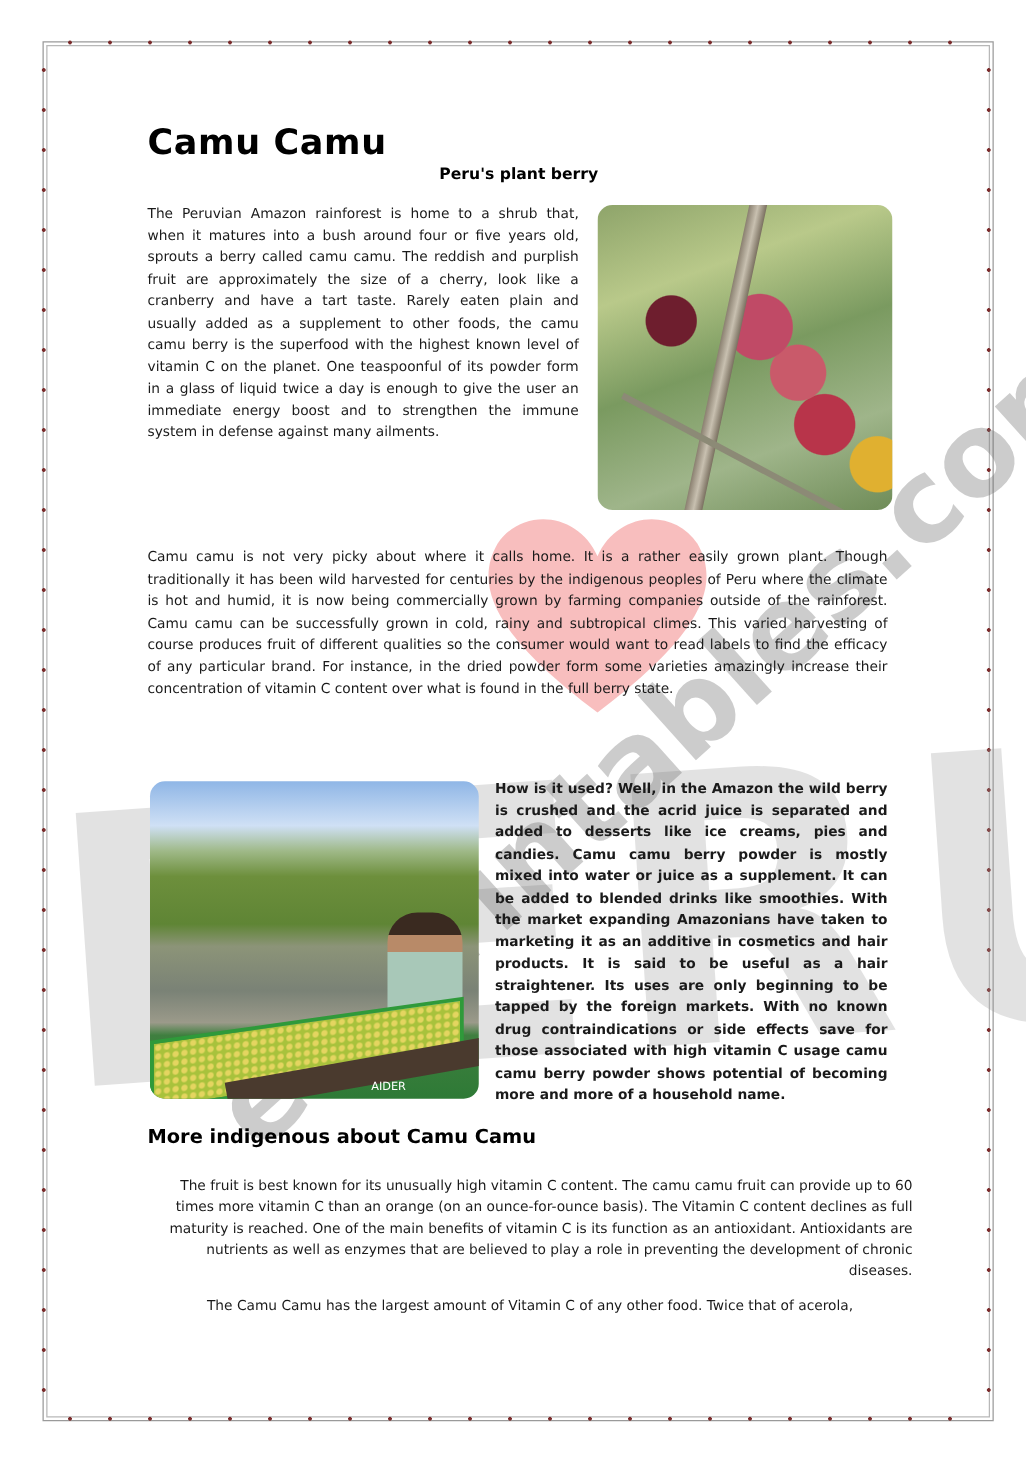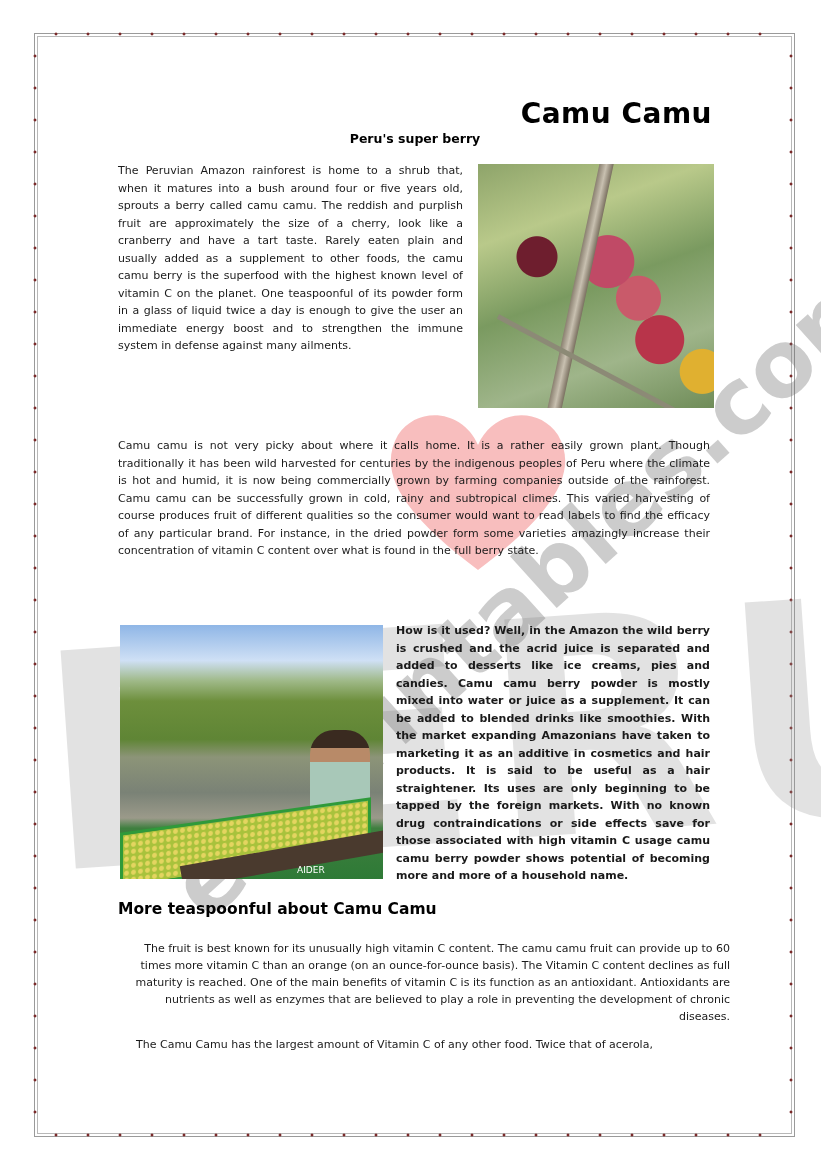--- a/index.html
+++ b/index.html
@@ -22,36 +22,36 @@
   .wm { position: absolute; pointer-events: none; z-index: 0; }
   .wm-big { left: 40px; top: 560px; font: bold 300px "DejaVu Sans", sans-serif;
             color: rgba(150,150,150,0.28); letter-spacing: 10px; transform: rotate(-4deg); white-space: nowrap; }
   .wm-text { left: 70px; top: 560px; font: bold 92px "DejaVu Sans", sans-serif;
              color: rgba(110,110,110,0.35); transform: rotate(-42deg); transform-origin: left top;
              white-space: nowrap; }
   .wm-heart { left: 378px; top: 400px; width: 200px; height: 180px; }
 
   .content { position: absolute; left: 118px; top: 0; width: 612px; z-index: 1; }
 
-  .title { position: absolute; left: 0; width: 594px; top: 97px; text-align: right;
+  .title { position: absolute; left: 0; width: 594px; top: 97px; text-align: left;
            font: bold 28px "DejaVu Sans", sans-serif; color: #000; letter-spacing: 0.5px; }
   .subtitle { position: absolute; left: 0; width: 594px; top: 131px; text-align: center;
               font: bold 12.5px "DejaVu Sans", sans-serif; color: #000; }
 
   .para { position: absolute; font-size: 11px; line-height: 17.5px; text-align: justify;
           color: #1a1a1a; margin: 0; }
   .p1 { left: 0; top: 162px; width: 345px; }
   .p2 { left: 0; top: 437px; width: 592px; }
   .p3 { left: 278px; top: 622px; width: 314px; font-weight: bold; }
   .p4 { left: 0; top: 940px; width: 612px; text-align: right; line-height: 17px; }
-  .p5 { left: 0; top: 1036px; width: 612px; text-align: left; margin-left: 18px; }
+  .p5 { left: 0; top: 1036px; width: 612px; text-align: center; }
 
   .heading2 { position: absolute; left: 0; top: 900px; font: bold 15.5px "DejaVu Sans", sans-serif; color: #000; }
 
-  .img { position: absolute; overflow: hidden; }
+  .img { position: absolute; overflow: hidden; border-radius: 12px; }
   .img-berry { left: 360px; top: 164px; width: 236px; height: 244px;
      background:
        radial-gradient(circle at 25% 38%, #6e1e2e 0 20px, transparent 21px),
        radial-gradient(circle at 55% 40%, #c04a66 0 26px, transparent 27px),
        radial-gradient(circle at 68% 55%, #c95a6a 0 22px, transparent 23px),
        radial-gradient(circle at 77% 72%, #b8344a 0 24px, transparent 25px),
        radial-gradient(circle at 95% 85%, #e0b030 0 22px, transparent 23px),
        linear-gradient(160deg, #8ea46a 0%, #b9c98a 25%, #7a9a60 50%, #9fb58a 75%, #6f8c58 100%); }
   .img-berry .branch { position: absolute; left: 95px; top: -10px; width: 14px; height: 270px;
      background: linear-gradient(90deg, #8a8070, #c8c0b0, #7a7060); transform: rotate(12deg); border-radius: 6px; }
@@ -83,36 +83,36 @@
 <div class="dots-v" style="left:788px"></div>
 
 <div class="wm wm-big">PERU</div>
 <svg class="wm wm-heart" viewBox="0 0 200 180">
   <path d="M100 170 C 20 110, 0 70, 20 35 C 40 5, 85 10, 100 45 C 115 10, 160 5, 180 35 C 200 70, 180 110, 100 170 Z" fill="rgba(240,110,110,0.45)"></path>
 </svg>
 <div class="wm wm-text" style="left:150px; top:860px">eslprintables.com</div>
 
 <div class="content">
   <div class="title">Camu Camu</div>
-  <div class="subtitle">Peru's super berry</div>
+  <div class="subtitle">Peru's plant berry</div>
 
   <p class="para p1">The Peruvian Amazon rainforest is home to a shrub that, when it matures into a bush around four or five years old, sprouts a berry called camu camu. The reddish and purplish fruit are approximately the size of a cherry, look like a cranberry and have a tart taste. Rarely eaten plain and usually added as a supplement to other foods, the camu camu berry is the superfood with the highest known level of vitamin C on the planet. One teaspoonful of its powder form in a glass of liquid twice a day is enough to give the user an immediate energy boost and to strengthen the immune system in defense against many ailments.</p>
 
   <div class="img img-berry">
     <div class="branch"></div>
     <div class="twig"></div>
   </div>
 
   <p class="para p2">Camu camu is not very picky about where it calls home. It is a rather easily grown plant. Though traditionally it has been wild harvested for centuries by the indigenous peoples of Peru where the climate is hot and humid, it is now being commercially grown by farming companies outside of the rainforest. Camu camu can be successfully grown in cold, rainy and subtropical climes. This varied harvesting of course produces fruit of different qualities so the consumer would want to read labels to find the efficacy of any particular brand. For instance, in the dried powder form some varieties amazingly increase their concentration of vitamin C content over what is found in the full berry state.</p>
 
   <div class="img img-boat">
     <div class="person"></div>
     <div class="crates"></div>
     <div class="hull"></div>
     <div class="credit">AIDER</div>
   </div>
 
   <p class="para p3">How is it used? Well, in the Amazon the wild berry is crushed and the acrid juice is separated and added to desserts like ice creams, pies and candies. Camu camu berry powder is mostly mixed into water or juice as a supplement. It can be added to blended drinks like smoothies. With the market expanding Amazonians have taken to marketing it as an additive in cosmetics and hair products. It is said to be useful as a hair straightener. Its uses are only beginning to be tapped by the foreign markets. With no known drug contraindications or side effects save for those associated with high vitamin C usage camu camu berry powder shows potential of becoming more and more of a household name.</p>
 
-  <div class="heading2">More teaspoonful about Camu Camu</div>
+  <div class="heading2">More indigenous about Camu Camu</div>
   <p class="para p4">The fruit is best known for its unusually high vitamin C content. The camu camu fruit can provide up to 60 times more vitamin C than an orange (on an ounce-for-ounce basis). The Vitamin C content declines as full maturity is reached. One of the main benefits of vitamin C is its function as an antioxidant. Antioxidants are nutrients as well as enzymes that are believed to play a role in preventing the development of chronic diseases.</p>
   <p class="para p5">The Camu Camu has the largest amount of Vitamin C of any other food. Twice that of acerola,</p>
 </div>
 
 </body></html>

